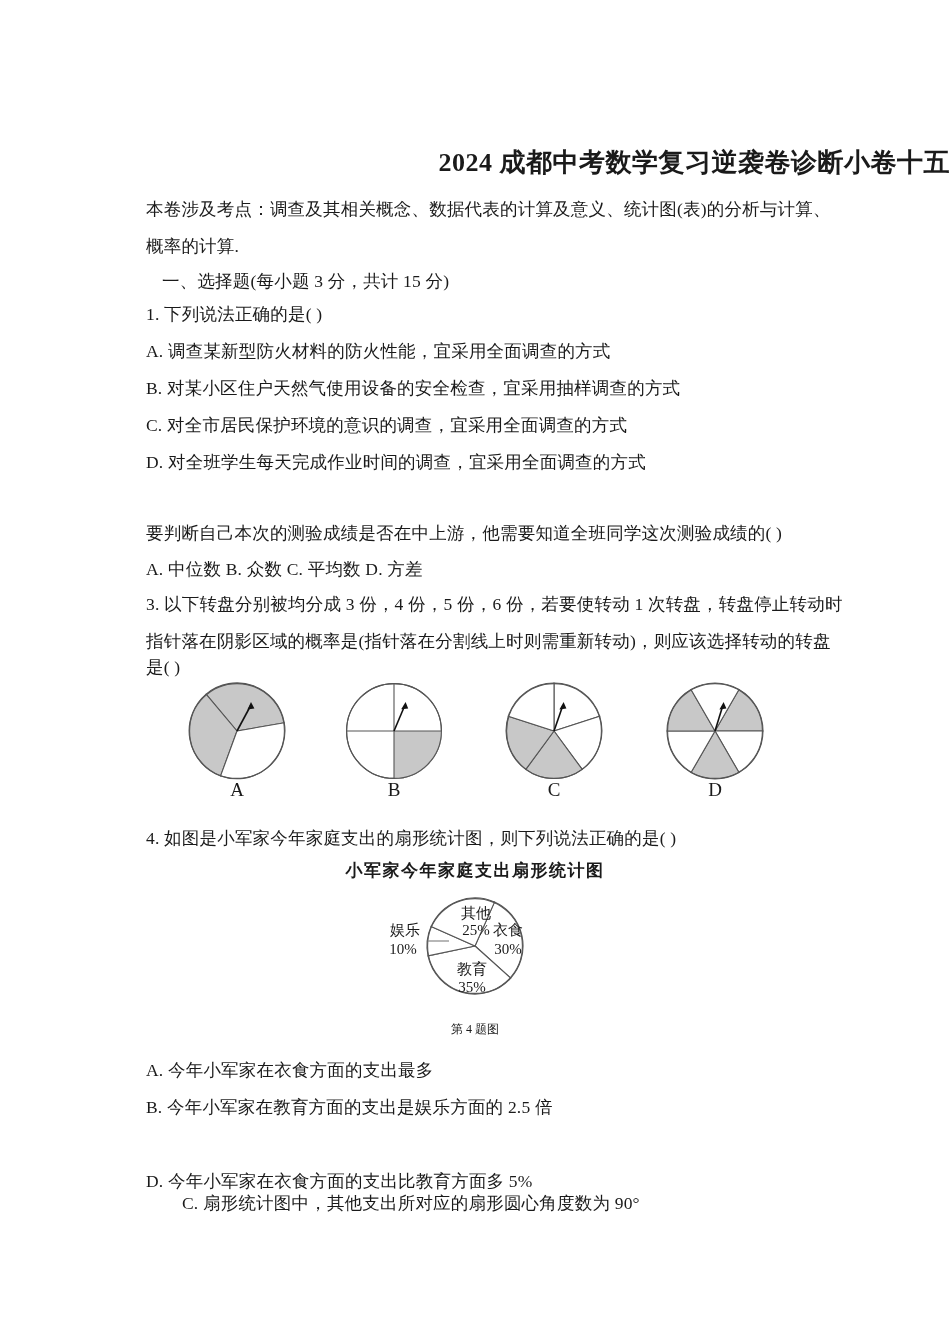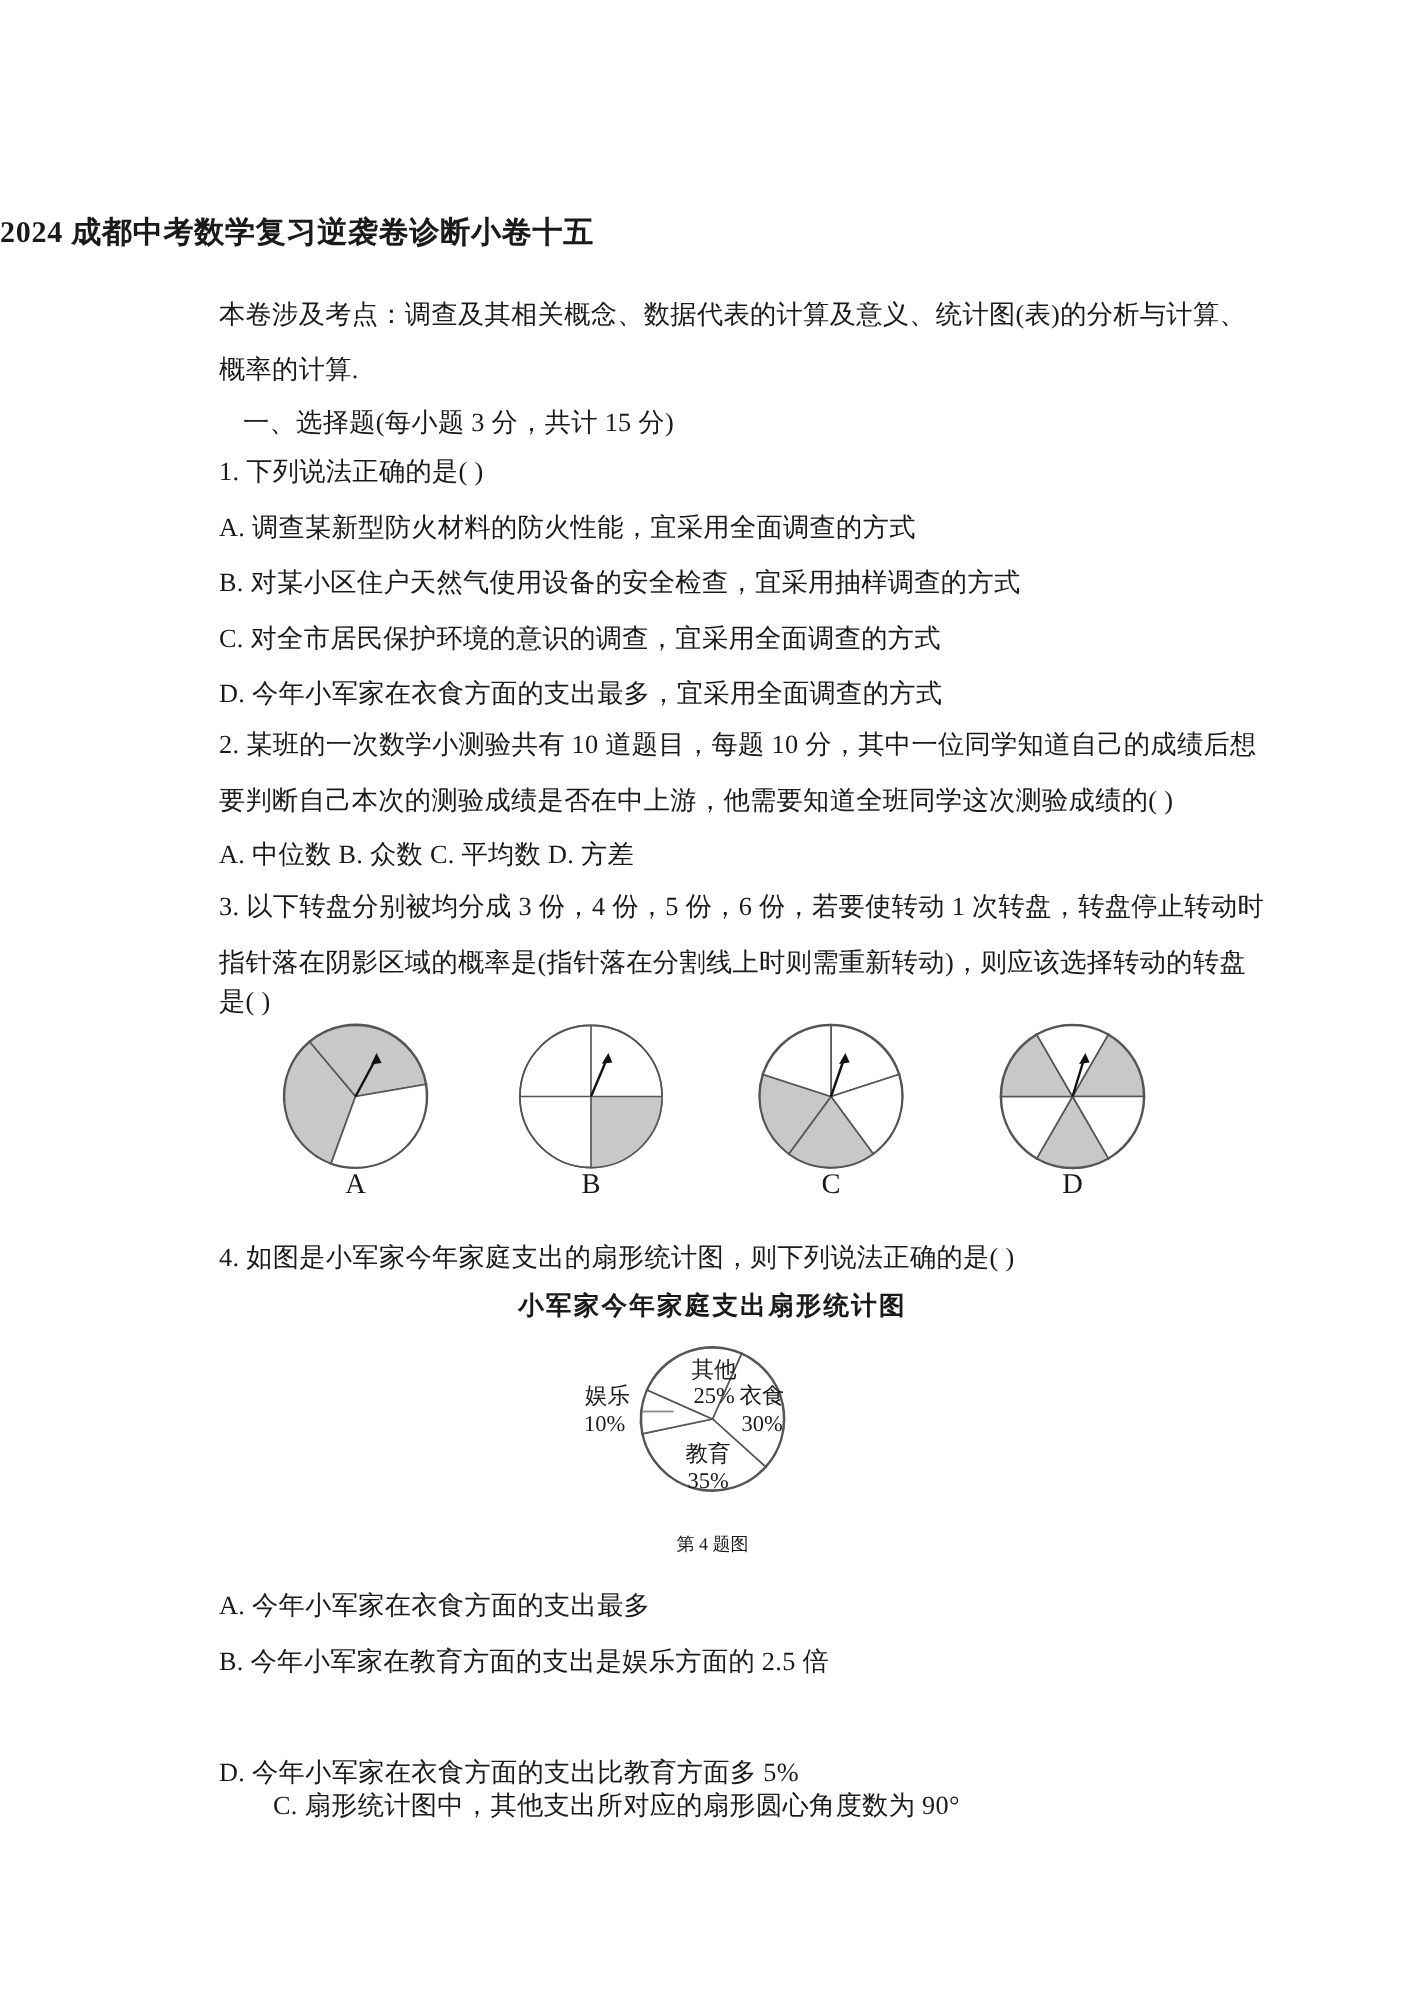--- a/index.html
+++ b/index.html
@@ -20,22 +20,22 @@
     left: 0; top: 0;
     width: 950px;
     height: 1344px;
   }
 
   
   .doc-title {
     position: absolute;
     left: 0; top: 128px;
     width: 950px;
-    text-align: left;
-    font-size: 20px;
+    text-align: right;
+    font-size: 26px;
     font-weight: bold;
     letter-spacing: 0.5px;
     font-family: "Liberation Serif", "DejaVu Serif", serif;
   }
 
   
   .line {
     position: absolute;
     left: 146px;
     font-size: 17.5px;
@@ -109,23 +109,22 @@
 
   <div class="line" style="top:198px;">本卷涉及考点：调查及其相关概念、数据代表的计算及意义、统计图(表)的分析与计算、</div>
   <div class="line" style="top:235px;">概率的计算.</div>
 
   <div class="line" style="top:270px;margin-left:16px;">一、选择题(每小题 3 分，共计 15 分)</div>
 
   <div class="line" style="top:303px;">1. 下列说法正确的是(        )</div>
   <div class="line" style="top:377px;">B. 对某小区住户天然气使用设备的安全检查，宜采用抽样调查的方式</div>
   <div class="line" style="top:340px;">A. 调查某新型防火材料的防火性能，宜采用全面调查的方式</div>
   <div class="line" style="top:414px;">C. 对全市居民保护环境的意识的调查，宜采用全面调查的方式</div>
-  <div class="line" style="top:451px;">D. 今年小军家在衣食方面的支出最多，宜采用全面调查的方式</div>
-
-  <div class="line" style="top:485px;">2. 某班的一次数学小测验共有 10 道题目，每题 10 分，其中一位同学知道自己的成绩后想</div>
+  <div class="line" style="top:451px;">D. 对全班学生每天完成作业时间的调查，宜采用全面调查的方式</div>
+
   <div class="line" style="top:558px;">A. 中位数        B. 众数        C. 平均数          D. 方差</div>
   <div class="line" style="top:522px;">要判断自己本次的测验成绩是否在中上游，他需要知道全班同学这次测验成绩的(        )</div>
 
   <div class="line" style="top:593px;">3. 以下转盘分别被均分成 3 份，4 份，5 份，6 份，若要使转动 1 次转盘，转盘停止转动时</div>
   <div class="line" style="top:630px;">指针落在阴影区域的概率是(指针落在分割线上时则需重新转动)，则应该选择转动的转盘</div>
   <div class="line" style="top:656px;">是(        )</div>
 
   <div class="spinner-row">
 
     <div class="spinner" style="left:43px;">

